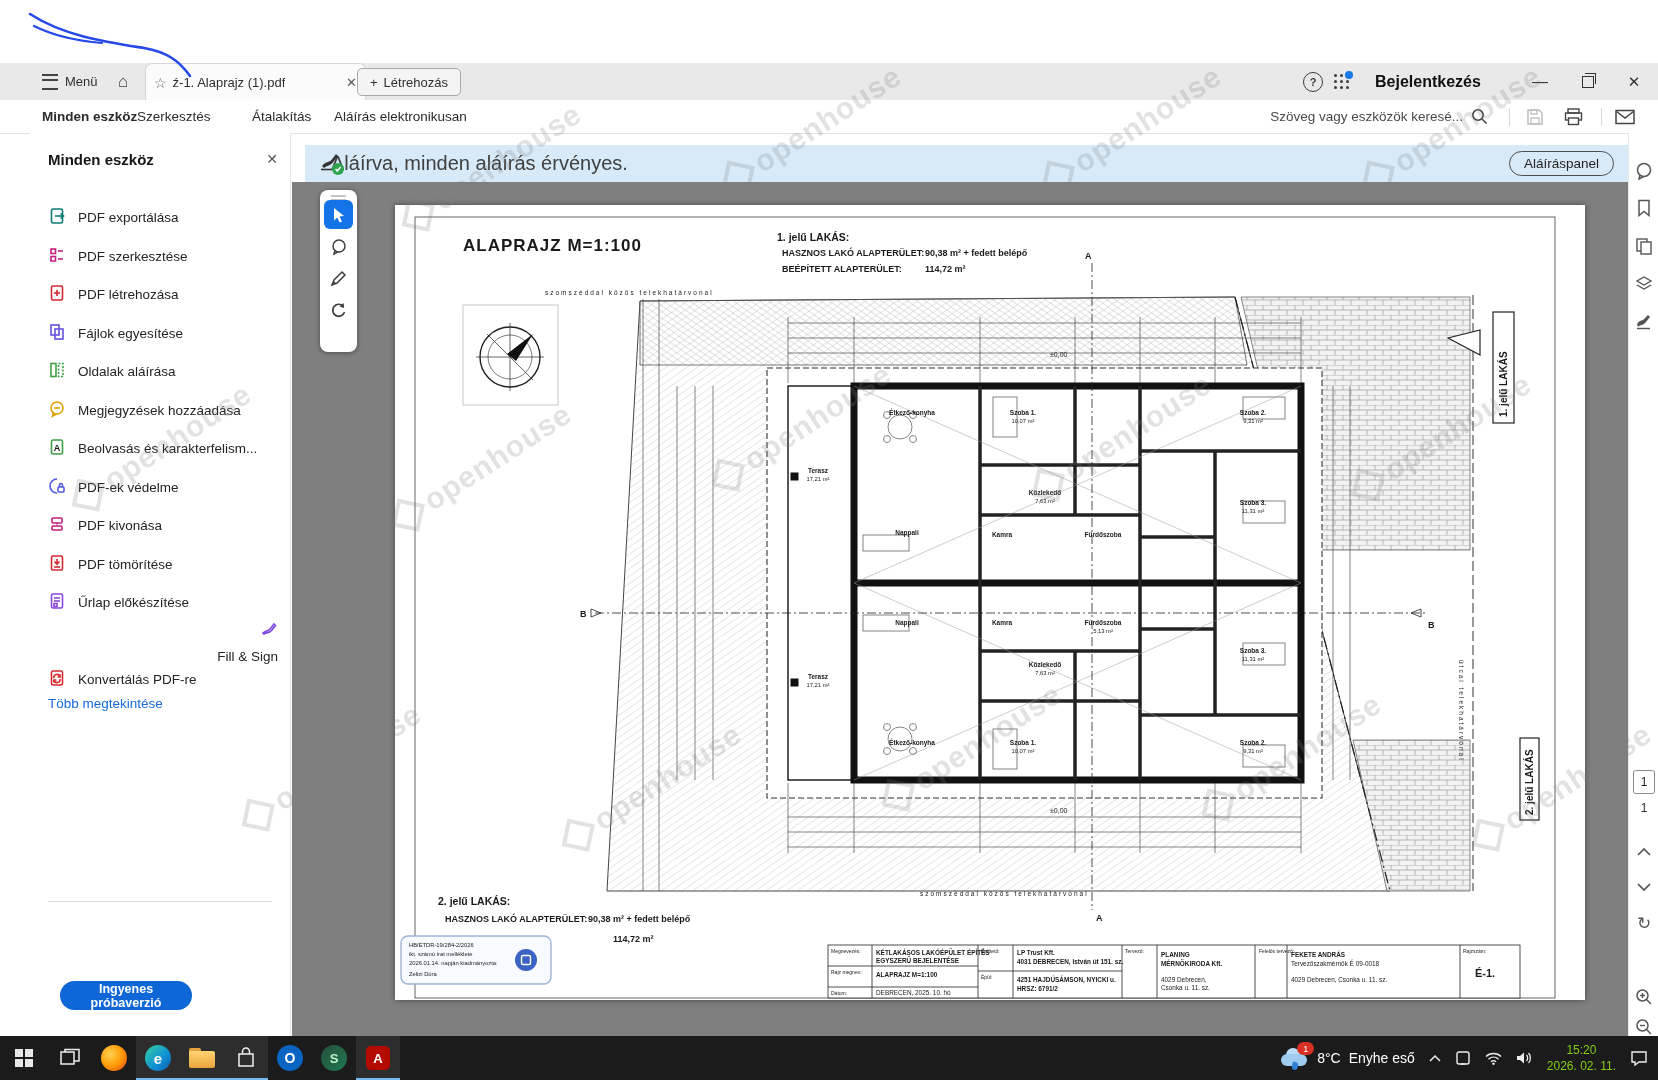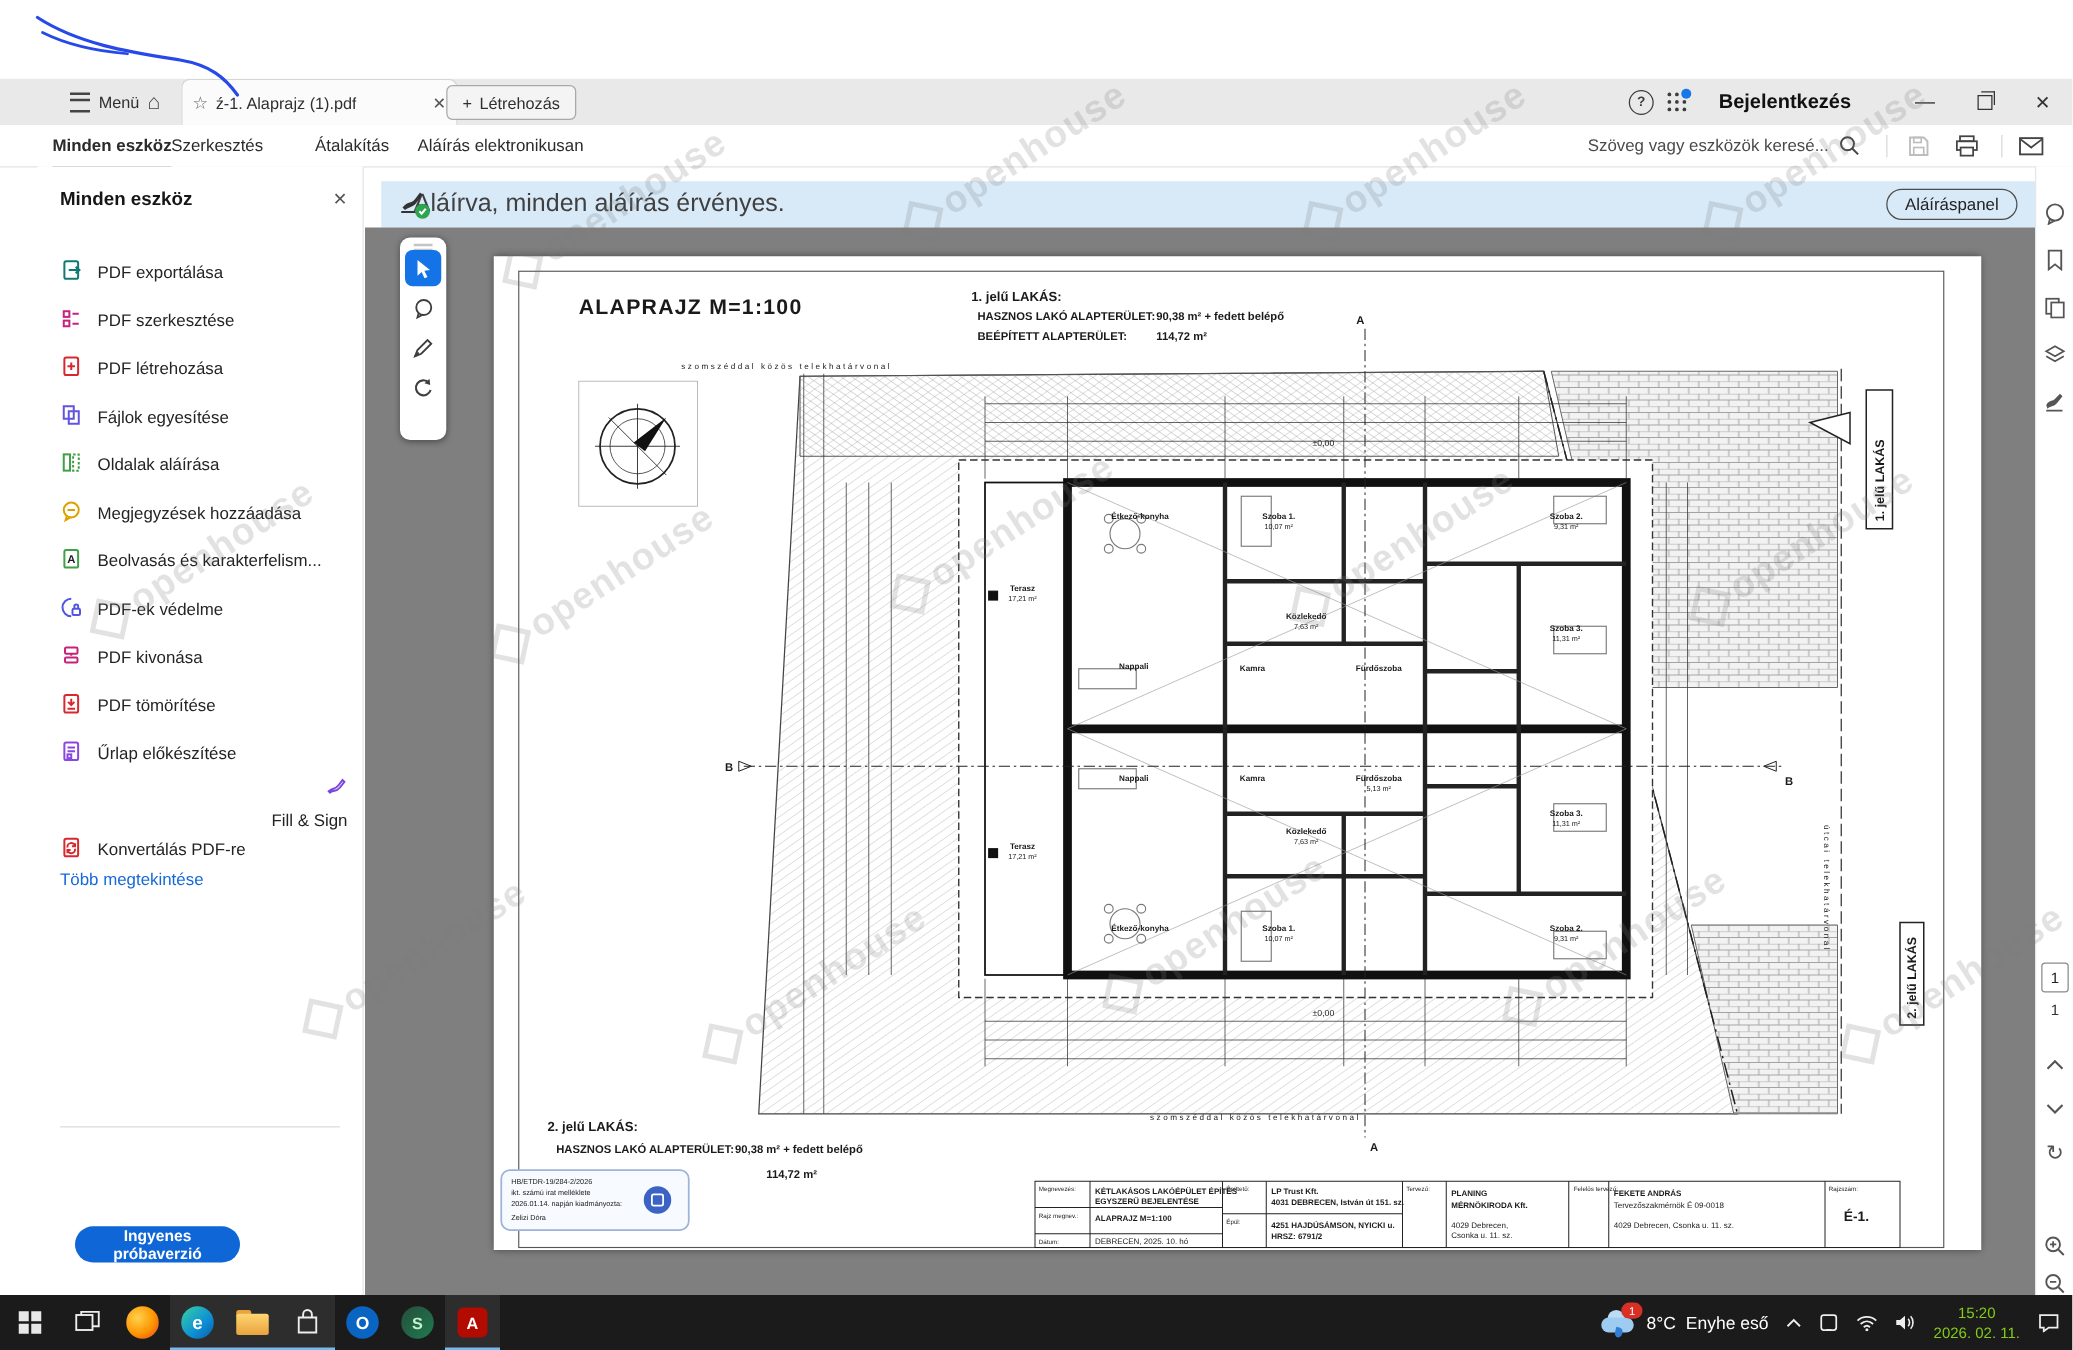--- a/index.html
+++ b/index.html
@@ -4,21 +4,21 @@
 <style>
   html,body{margin:0;padding:0;}
   body{width:1658px;height:1080px;position:relative;overflow:hidden;background:#fff;
        font-family:"Liberation Sans","DejaVu Sans",sans-serif;color:#222;}
   .abs{position:absolute;}
   
   #scribble{left:22px;top:2px;z-index:45;pointer-events:none;}
   
   #titlebar{left:0;top:63px;width:1658px;height:37px;background:#e9e9e9;border-bottom:1px solid #dcdcdc;}
   .tb-item{position:absolute;top:0;height:37px;display:flex;align-items:center;gap:7px;font-size:13px;color:#303030;cursor:default;}
-  #menu-btn{left:56px;}
+  #menu-btn{left:42px;}
   .hamburger{width:16px;height:12px;display:inline-block;border-top:2px solid #444;border-bottom:2px solid #444;position:relative;}
   .hamburger:before{content:"";position:absolute;left:0;top:3px;width:16px;height:2px;background:#444;}
   #home-btn{left:118px;font-size:17px;color:#444;}
   #doc-tab{left:145px;width:203px;background:#fbfbfb;border-radius:7px 7px 0 0;border:1px solid #d6d6d6;border-bottom:none;display:flex;align-items:center;padding:0 8px;gap:6px;}
   #doc-tab .star{color:#666;font-size:14px;}
   #doc-tab .t-title{font-size:13px;color:#2f2f2f;white-space:nowrap;overflow:hidden;}
   #doc-tab .t-close{margin-left:auto;color:#555;font-size:13px;}
   #create-btn{left:357px;top:5px;height:26px;background:#f4f4f4;border:1px solid #a9a9a9;border-radius:5px;display:flex;align-items:center;padding:0 12px;gap:6px;font-size:13px;color:#2f2f2f;}
   #help-btn{left:1303px;width:20px;justify-content:center;}
   .qcirc{width:18px;height:18px;border:1.6px solid #3c3c3c;border-radius:50%;display:flex;align-items:center;justify-content:center;font-size:11px;font-weight:bold;color:#3c3c3c;}

